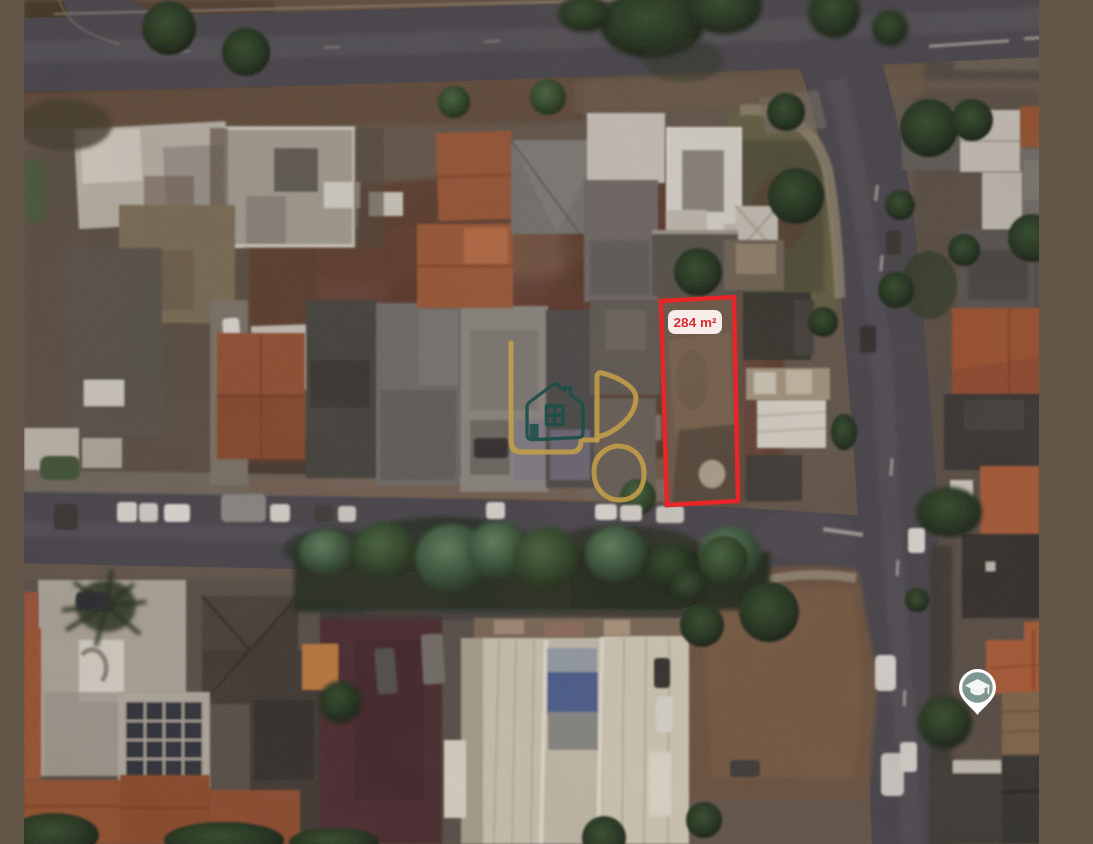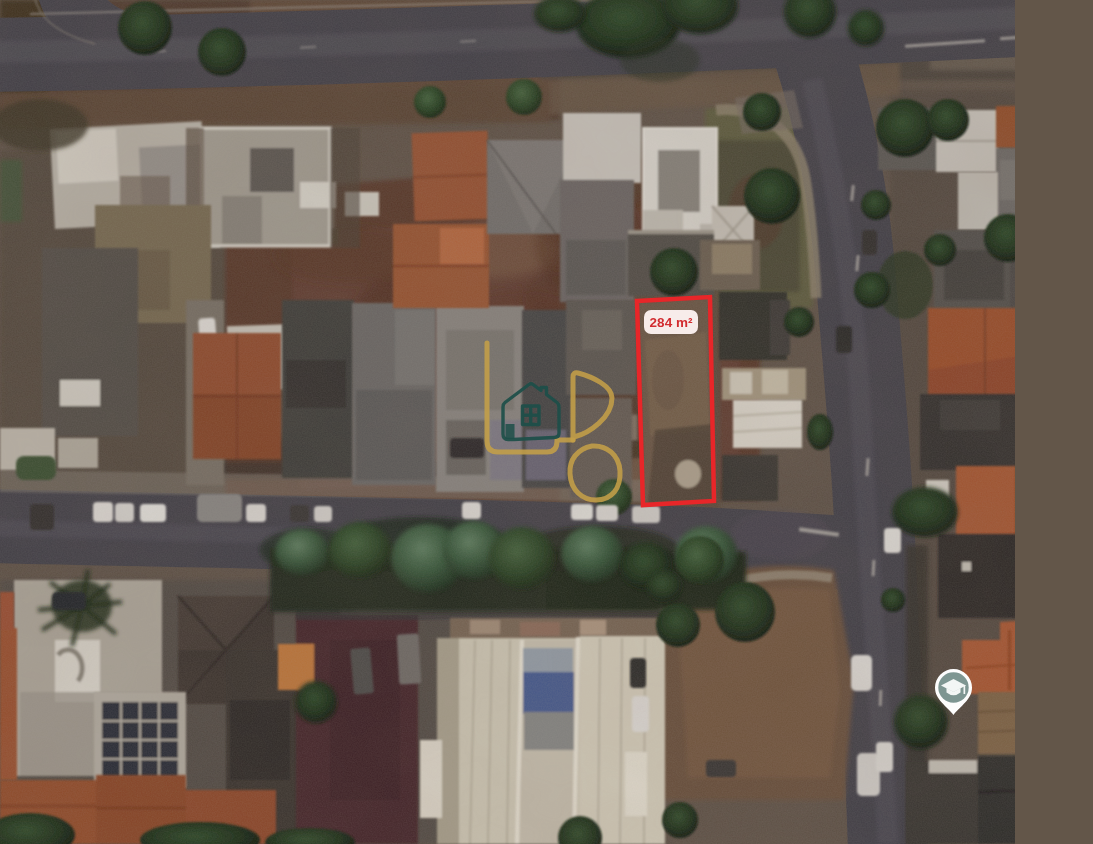--- a/index.html
+++ b/index.html
@@ -1,16 +1,16 @@
 <!DOCTYPE html>
 <html><head>
 <meta charset="utf-8">
 <style>
   html,body{margin:0;padding:0;background:#635649;}
-  .wrap{position:relative;width:1015px;height:844px;overflow:hidden;font-family:"Liberation Sans",sans-serif;}
+  .wrap{position:relative;width:1015px;height:844px;overflow:hidden;font-family:"Liberation Sans",sans-serif;padding-left:24px;}
   svg{display:block;}
 </style>
 </head>
 <body>
 <div class="wrap">
 <svg width="1093" height="844" viewBox="0 0 1093 844">
 <defs>
   <filter id="b1" x="-20%" y="-20%" width="140%" height="140%">
           <feGaussianBlur stdDeviation="1"></feGaussianBlur>
         </filter>

